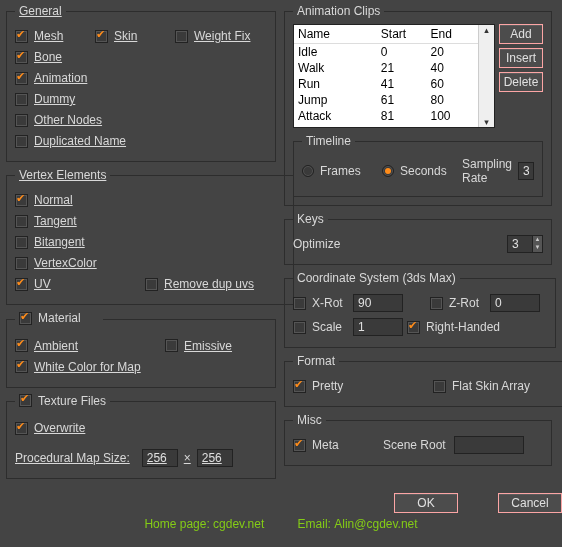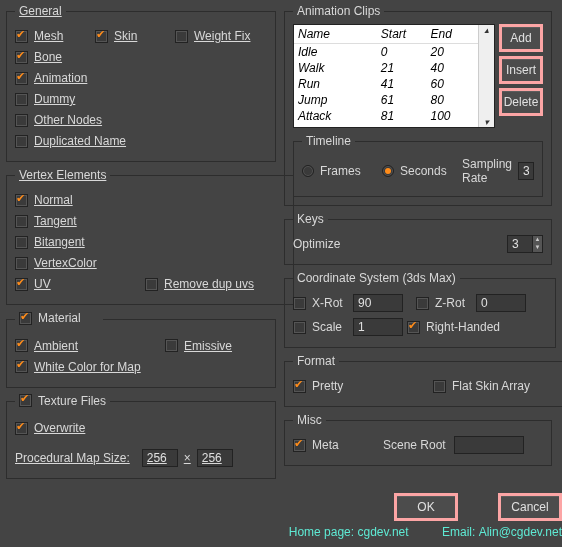--- a/index.html
+++ b/index.html
@@ -82,36 +82,35 @@
     background: #3a3a3a;
     border: 1px solid #222;
     color: #e0e0e0;
     height: 18px;
     padding: 1px 4px;
     font-size: 12px;
     font-family: inherit;
   }
   .btn {
     background: #4c4c4c;
-    border: 3px solid #fca5a5;
+    border: 1px solid #fca5a5;
     box-shadow: inset 0 1px 0 #5c5c5c;
     color: #e0e0e0;
-    height: 28px;
+    height: 20px;
     font-size: 12px;
     cursor: pointer;
   }
   .clips-row { display: flex; gap: 4px; }
   .clips-table {
     background: #fff;
     color: #000;
     flex: 1;
     height: 104px;
     border: 1px solid #222;
     display: flex;
-    font-style: italic;
   }
   .clips-scroll {
     flex: 1;
     overflow: hidden;
   }
   .clips-scroll table {
     width: 100%;
     border-collapse: collapse;
     font-size: 12px;
   }
@@ -156,22 +155,22 @@
     color: #ccc;
   }
   .footer-btns {
     display: flex;
     justify-content: flex-end;
     gap: 40px;
     padding: 6px 0 4px 0;
   }
   .footer-btns .btn { width: 64px; }
   .footer-text {
-    text-align: right;
-    color: #5eead4;
+    text-align: center;
+    color: #84cc16;
     font-size: 12px;
     padding-bottom: 4px;
   }
   .ml { margin-left: 12px; }
 </style>
 </head>
 <body>
 
 <div class="container">
 
@@ -392,21 +391,21 @@
     </fieldset>
 
     <fieldset>
       <legend>Coordinate System (3ds Max)</legend>
       <div class="row">
         <label class="chk" style="min-width:60px">
             <input type="checkbox" style="">
             <span>X-Rot</span>
           </label>
         <input type="text" class="numbox" style="width: 50px;" value="90">
-        <label class="chk" style="min-width:60px;margin-left:13px">
+        <label class="chk" style="min-width:60px;margin-left:27px">
             <input type="checkbox" style="">
             <span>Z-Rot</span>
           </label>
         <input type="text" class="numbox" style="width: 50px;" value="0">
       </div>
       <div class="row" style="margin-top:6px">
         <label class="chk" style="min-width:60px">
             <input type="checkbox" style="">
             <span>Scale</span>
           </label>

